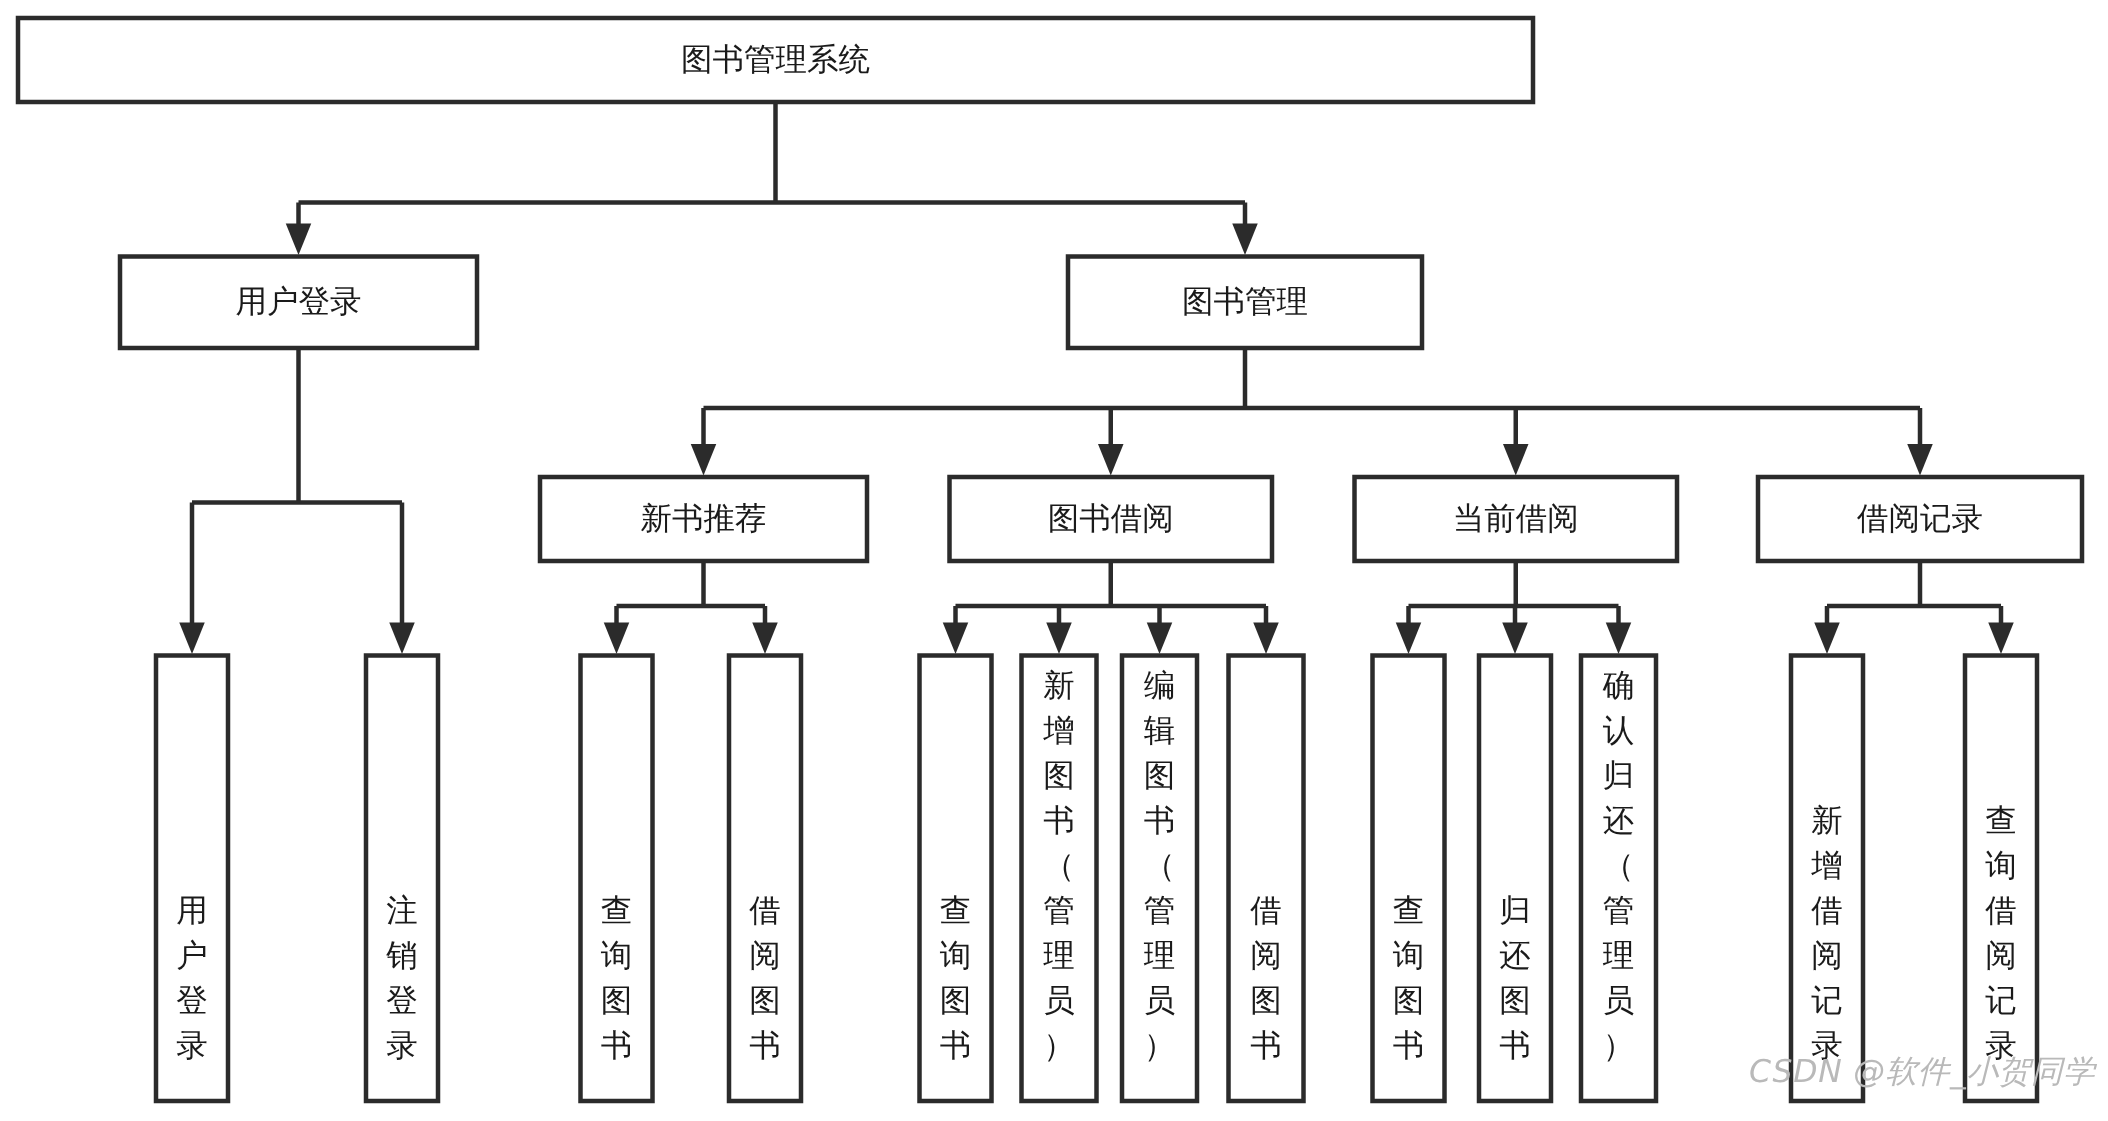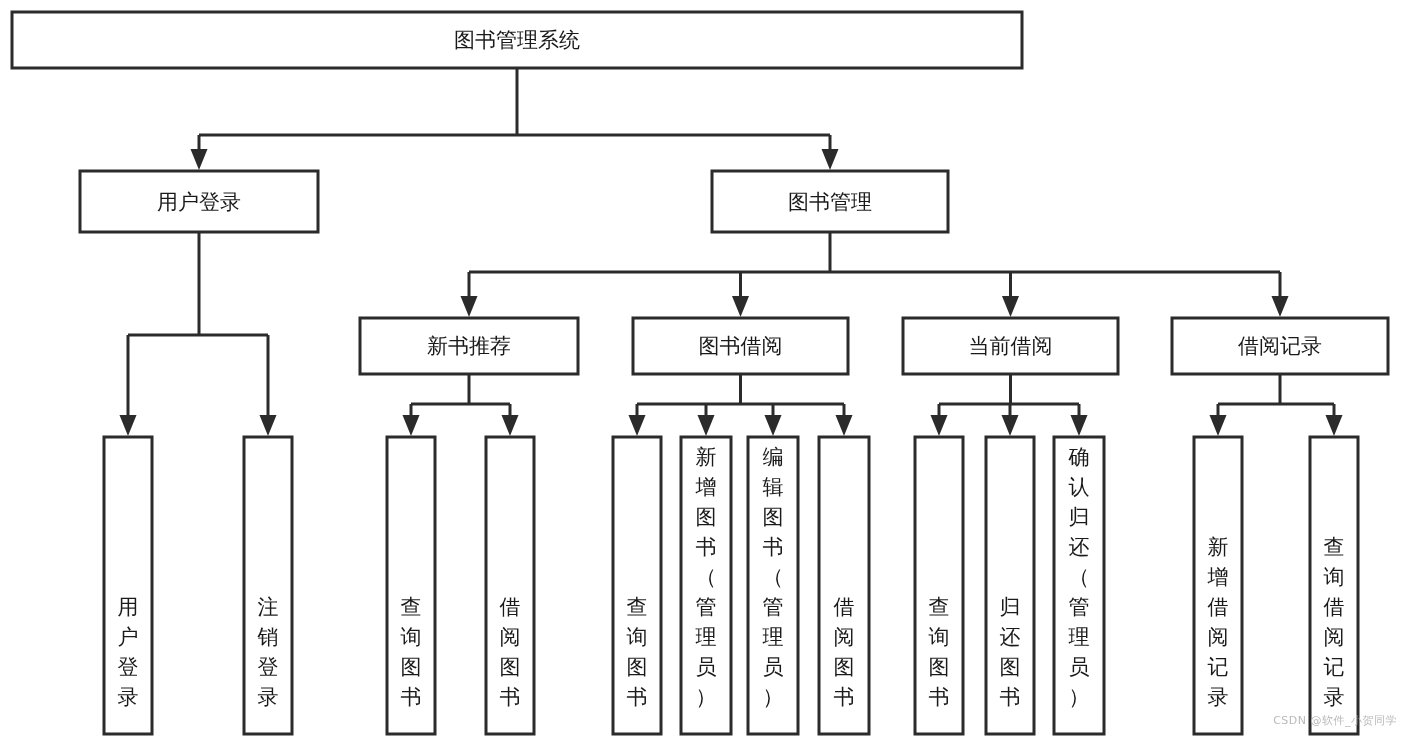--- a/index.html
+++ b/index.html
@@ -54,25 +54,26 @@
     font-family: "DejaVu Sans", "Liberation Sans", sans-serif;
     font-size: 21px;
     fill: #1a1a1a;
     text-anchor: middle;
   }
   .watermark-text {
     position: absolute;
     right: 8px;
     bottom: 4px;
     font-family: "DejaVu Sans", "Liberation Sans", sans-serif;
-    font-size: 11px;
+    font-size: 21px;
     color: #b9b9b9;
     letter-spacing: 0.5px;
     white-space: nowrap;
     user-select: none;
+    font-style: italic;
   }
 </style>
 </head>
 <body>
 
 <div id="diagram-root">
   <svg id="diagram-svg" viewBox="0 0 1405 747">
     <g id="connectors-layer">
         <g>
           <path class="connector" d="M 517 68 L 517 135"></path>

